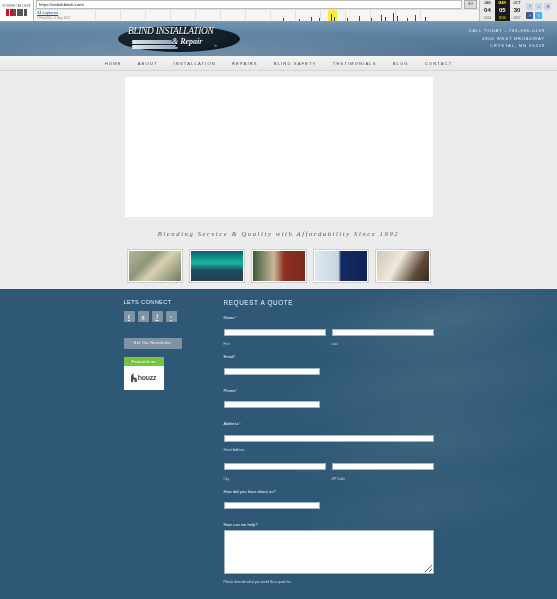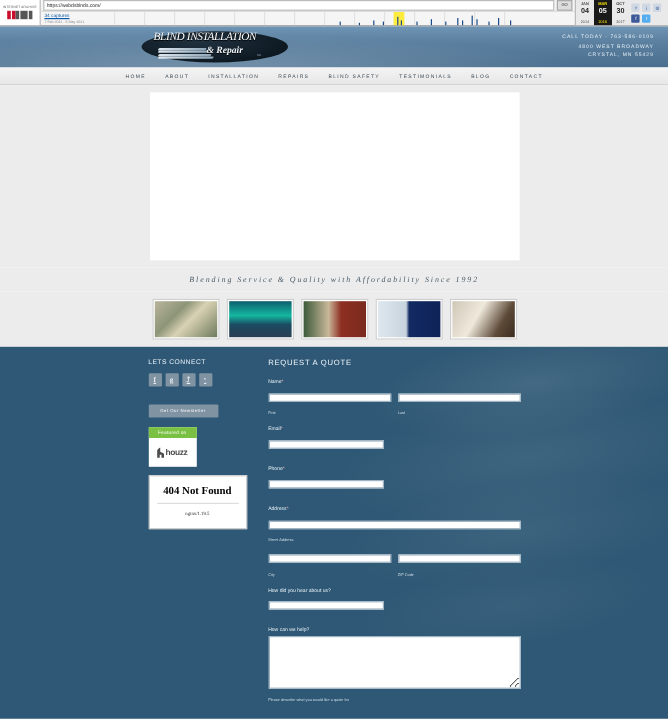--- a/index.html
+++ b/index.html
@@ -294,25 +294,20 @@
         <button class="news-btn">Get Our Newsletter</button>
 
         <div class="houzz">
           <div class="houzz-top">Featured on</div>
           <div class="houzz-body">
             <div class="houzz-mark"></div>
             <div class="houzz-word">houzz</div>
           </div>
         </div>
 
-        <div class="err-box">
-          <h1>404 Not Found</h1>
-          <div class="err-hr"></div>
-          <p>nginx/1.19.5</p>
-        </div>
       </div>
 
       <div class="form">
         <h2>REQUEST A QUOTE</h2>
 
         <div class="fg">
           <div class="fl"><span>Name</span><span class="req">*</span></div>
           <div class="row">
             <div>
               <input class="fi" type="text" value="" style="">

